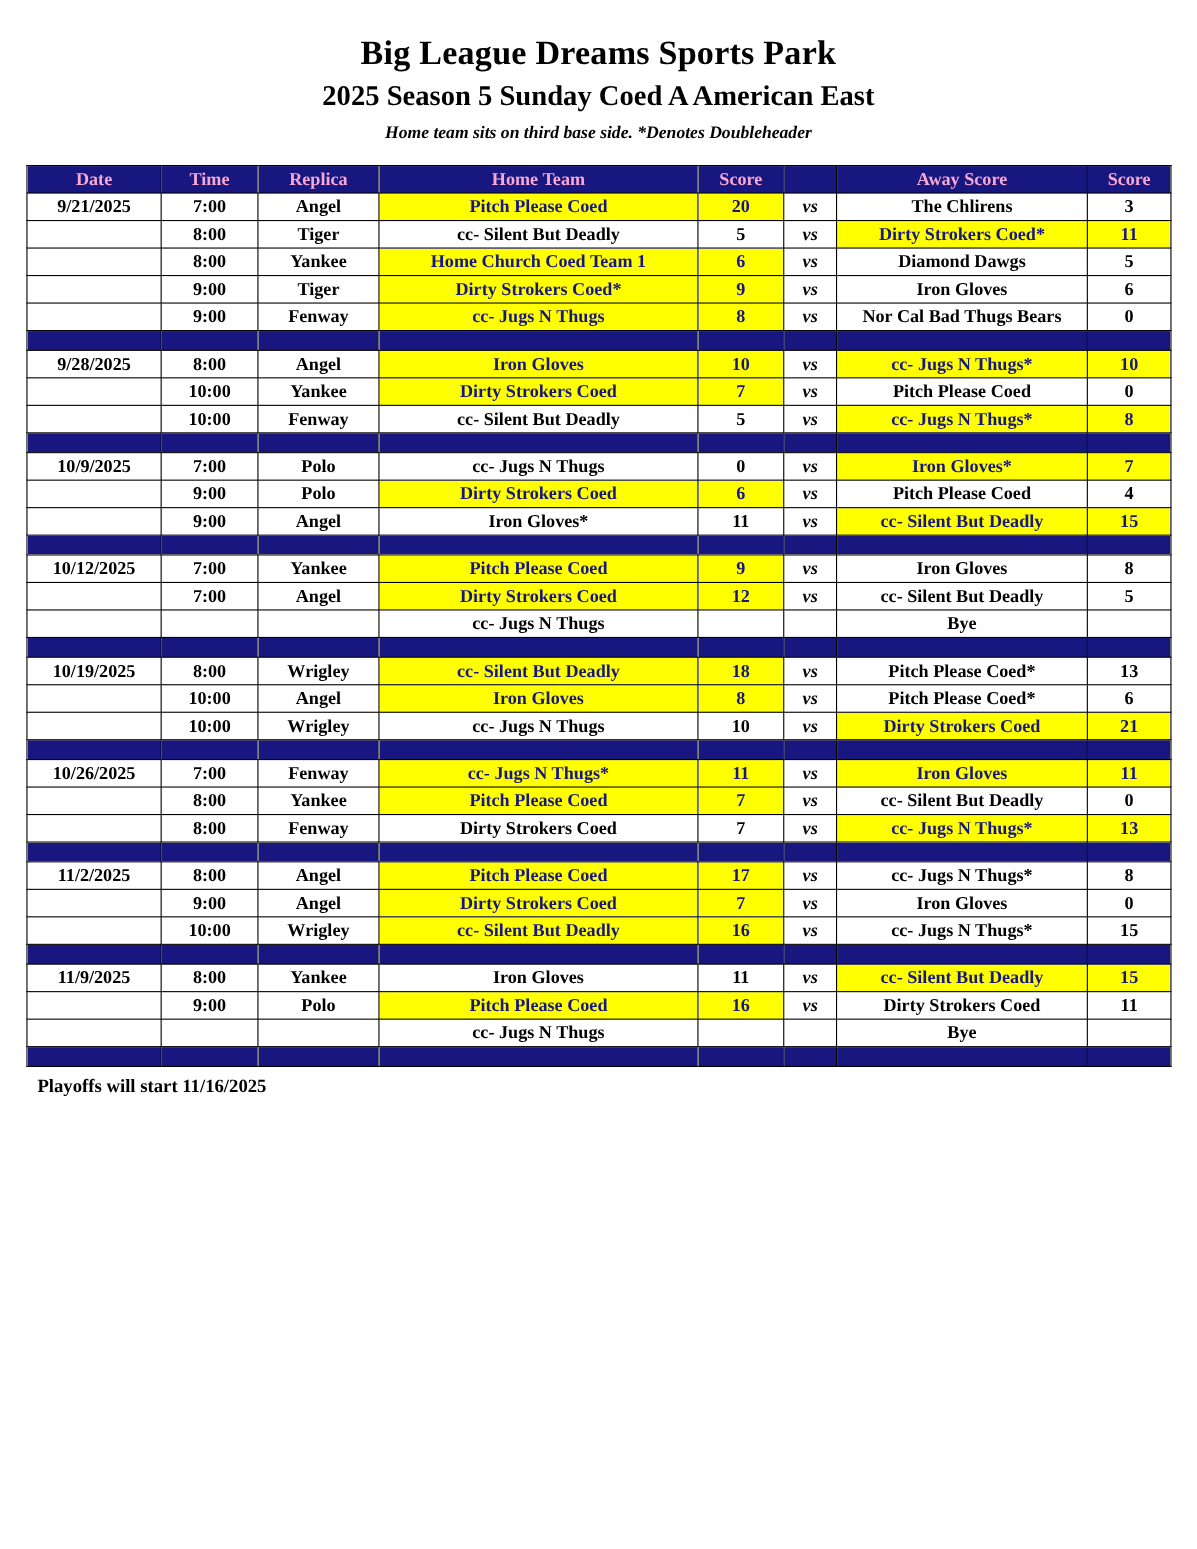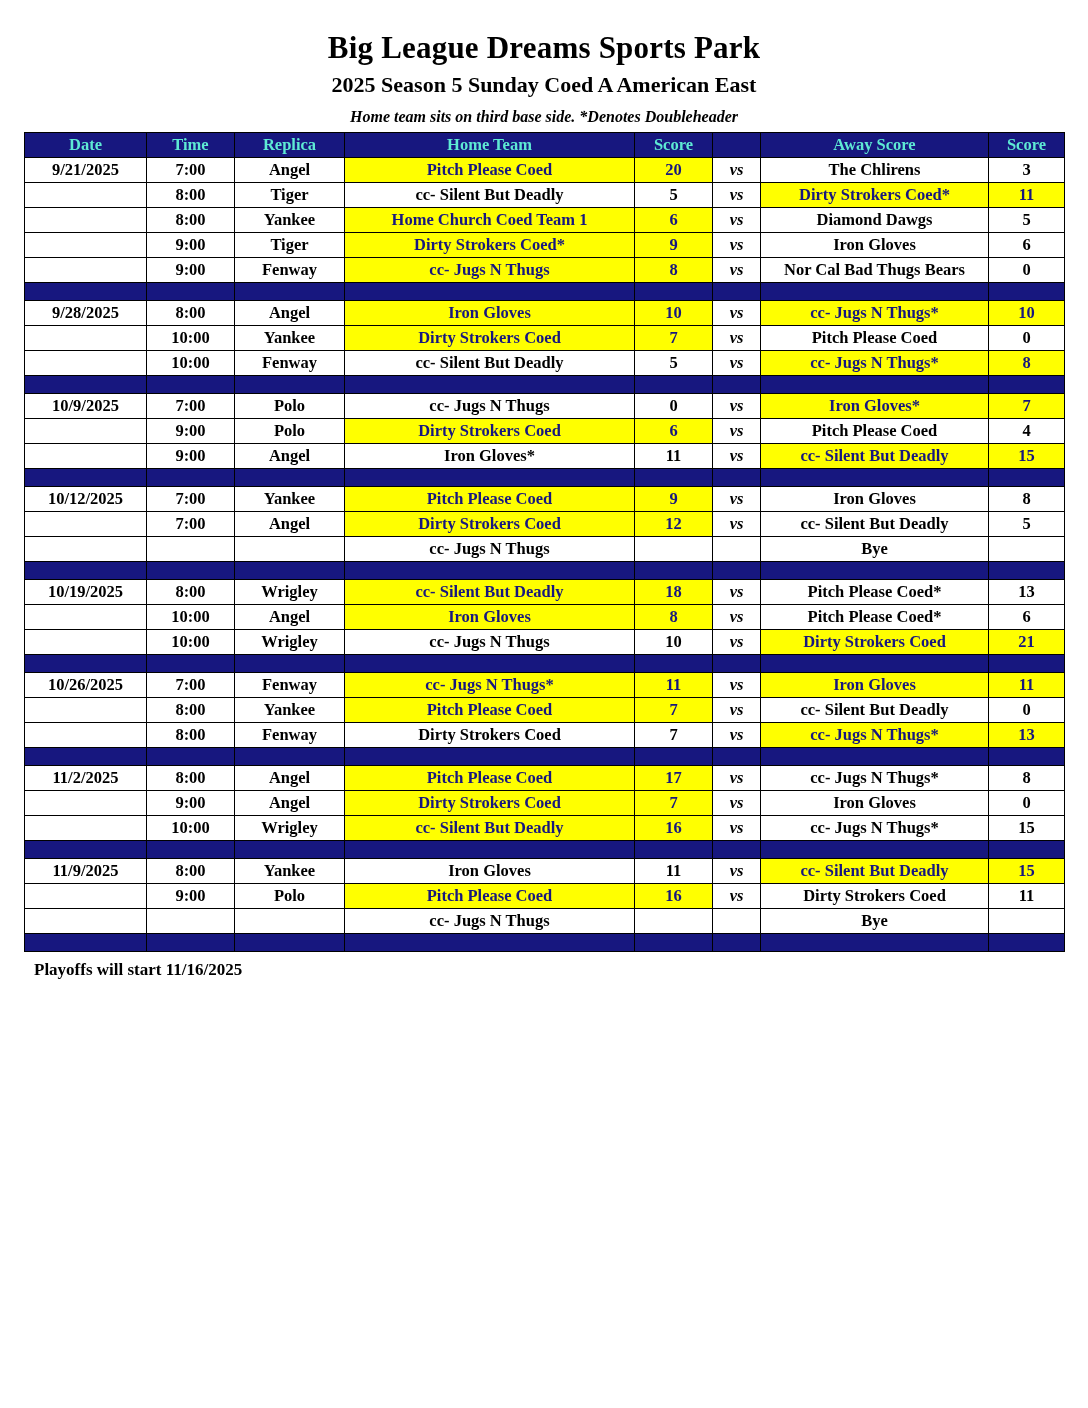--- a/index.html
+++ b/index.html
@@ -22,49 +22,49 @@
   }
   .title {
     text-align: center;
     font-size: 31px;
     font-weight: bold;
     letter-spacing: 0.2px;
     margin: 8px 0 6px 0;
   }
   .subtitle {
     text-align: center;
-    font-size: 22px;
+    font-size: 26px;
     font-weight: bold;
     margin: 0 0 10px 0;
   }
   .note {
     text-align: center;
     font-size: 16px;
     font-style: italic;
     font-weight: bold;
-    margin: 0 0 6px 0;
+    margin: 0 0 20px 0;
   }
   table.sched {
     border-collapse: collapse;
     width: 1040px;
     margin: 0 auto;
     table-layout: fixed;
   }
   table.sched td, table.sched th {
     border: 1px solid #000000;
     font-size: 16.5px;
     text-align: center;
     height: 24px;
     padding: 0 2px;
     overflow: hidden;
     white-space: nowrap;
   }
   thead th {
     background: #17177f;
-    color: #5eead4;
+    color: #f9a8d4;
     font-weight: bold;
     font-size: 17px;
     height: 25px;
   }
   
   col.c-date   { width: 122px; }
   col.c-time   { width: 88px; }
   col.c-replica{ width: 110px; }
   col.c-home   { width: 290px; }
   col.c-hscore { width: 78px; }

